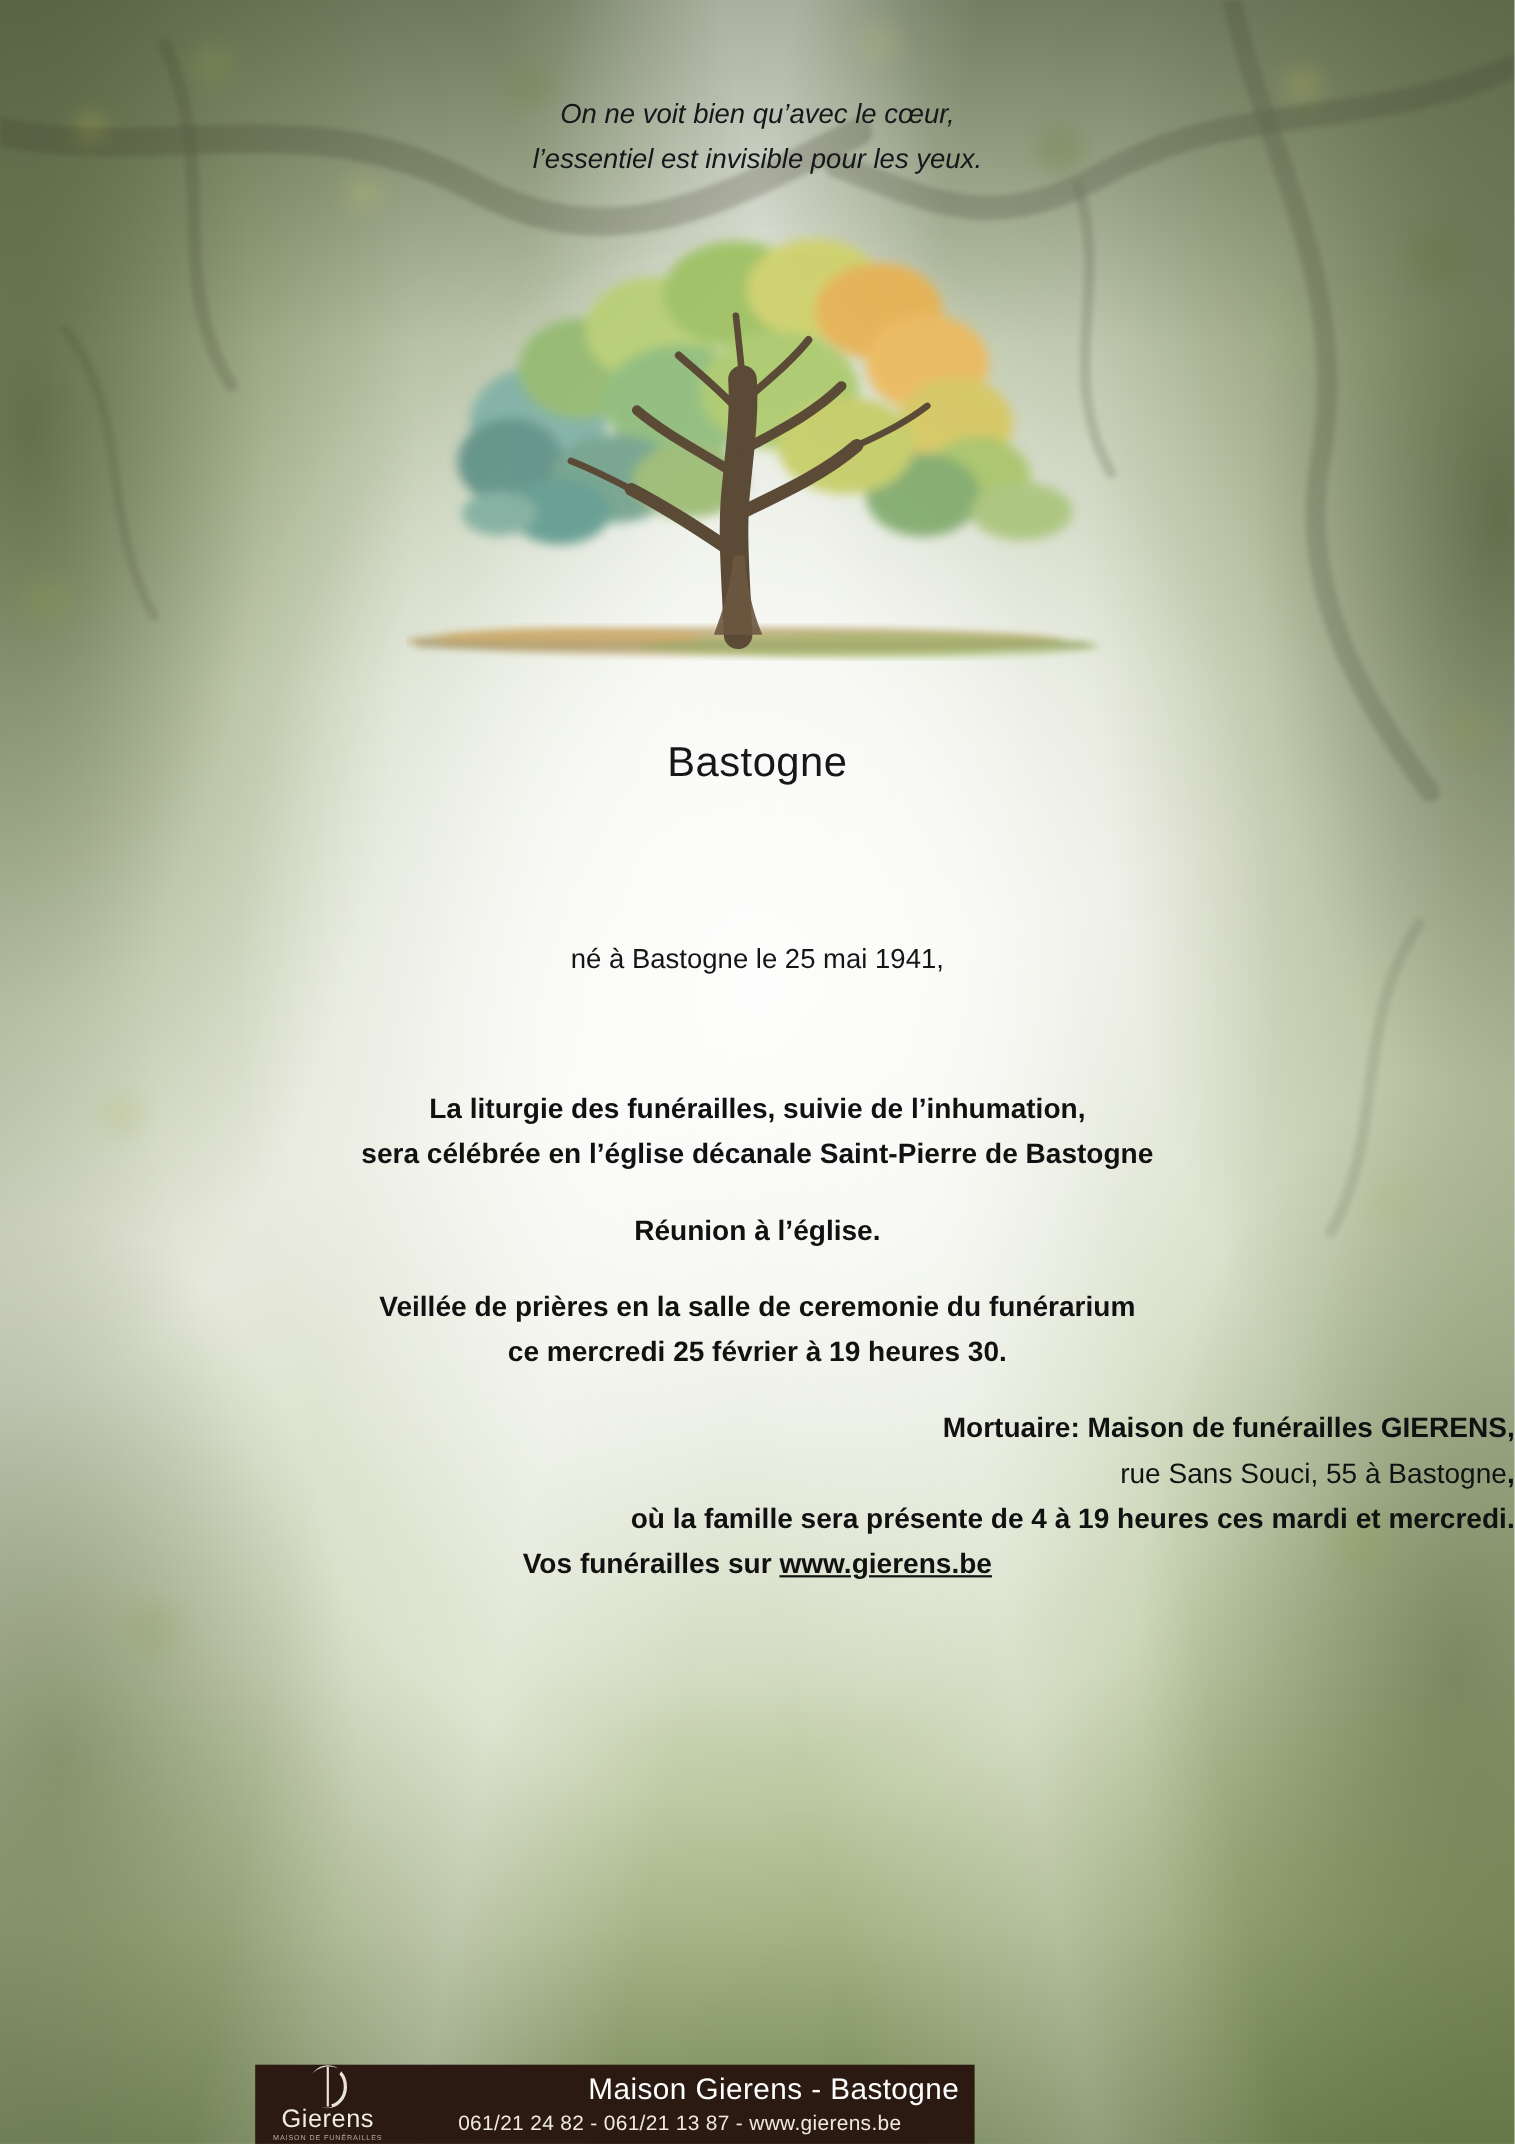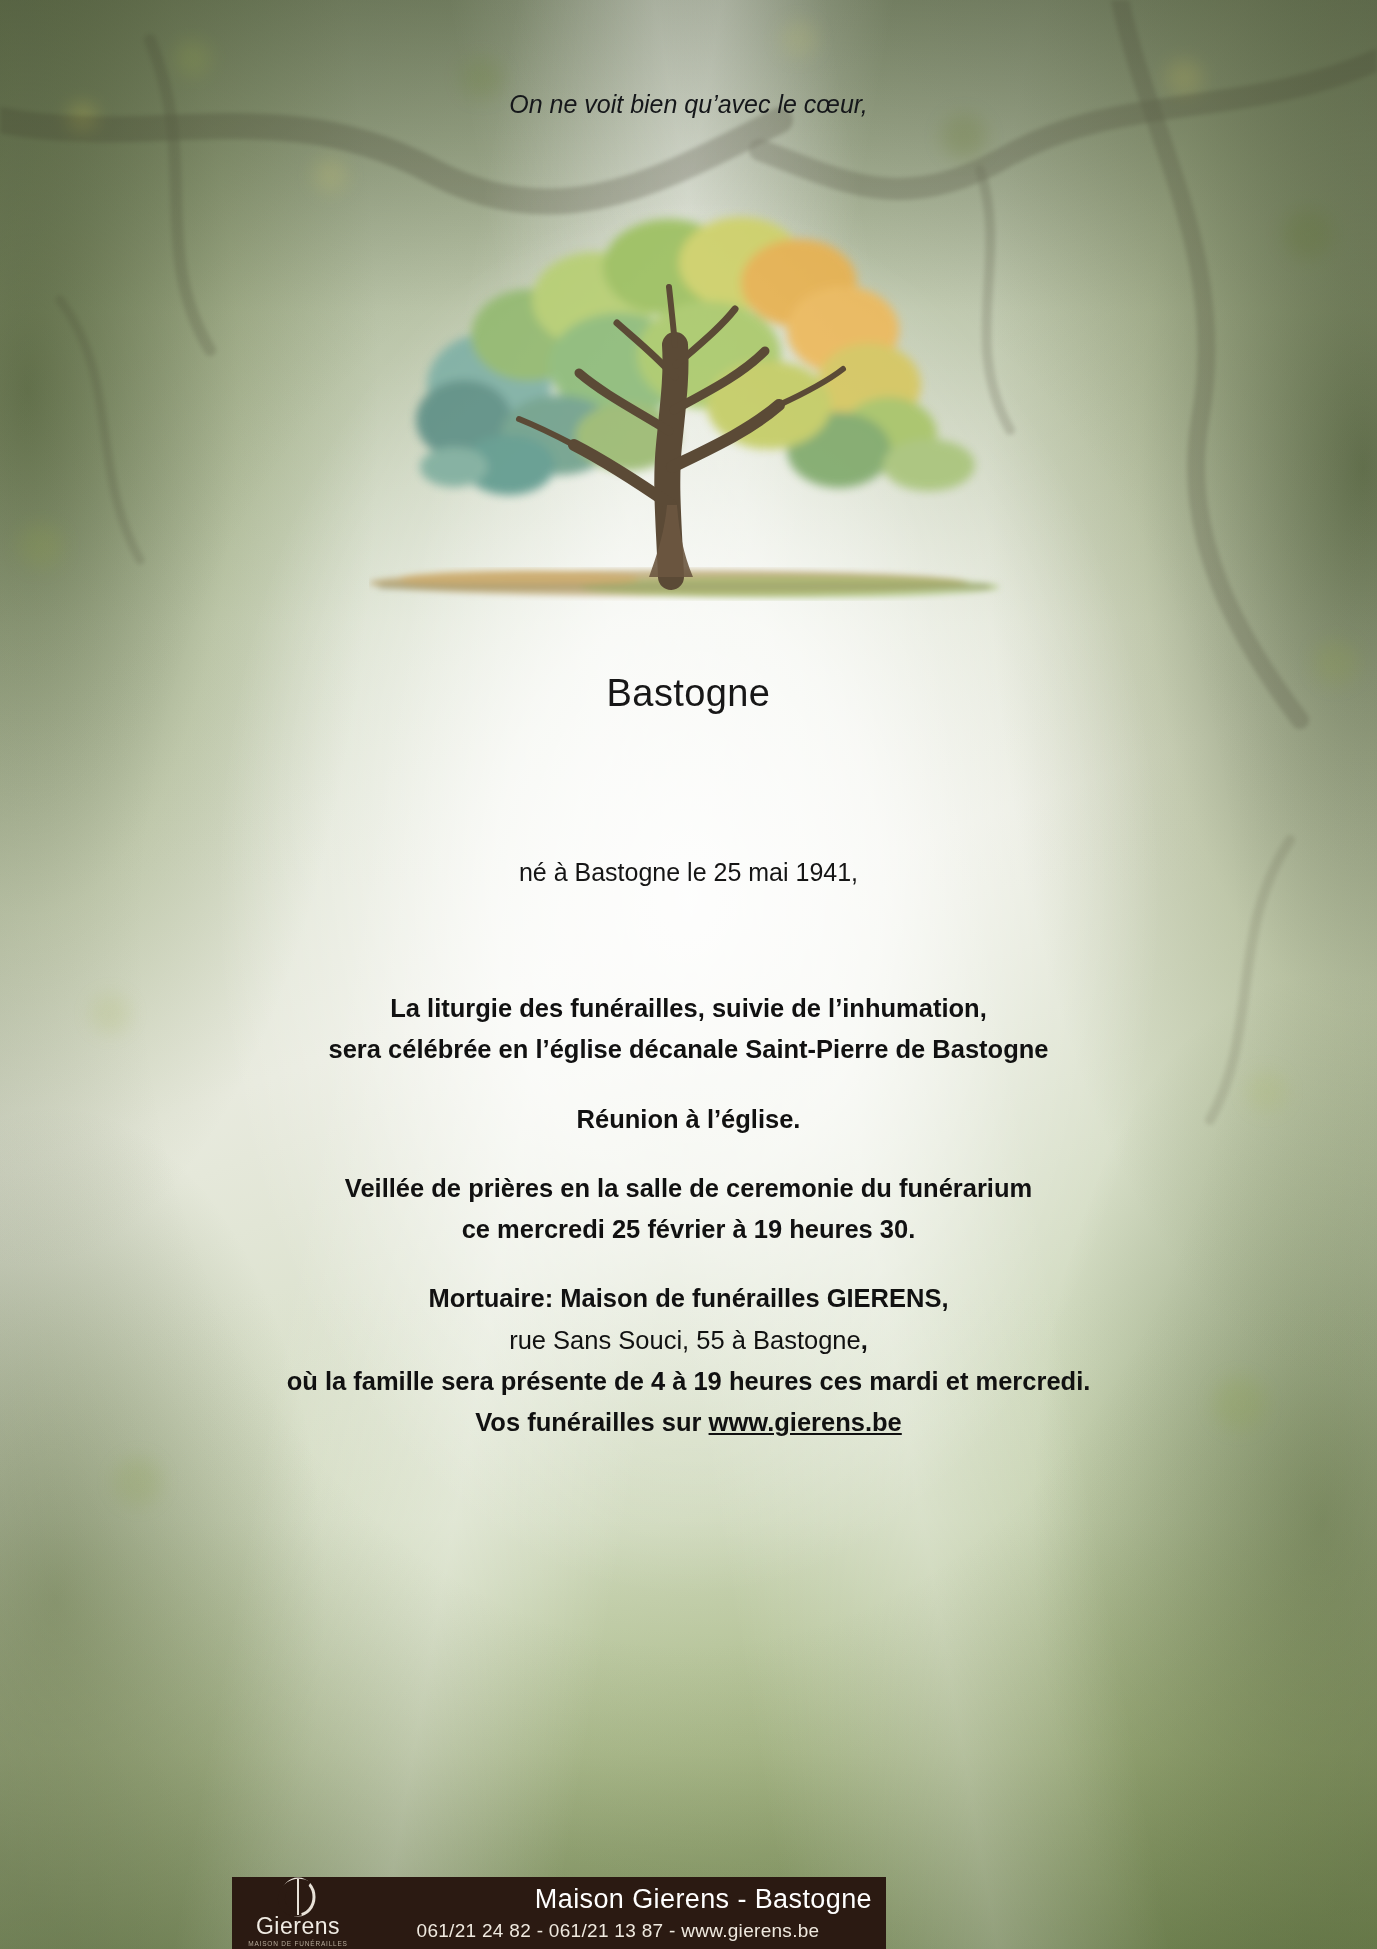--- a/index.html
+++ b/index.html
@@ -148,21 +148,21 @@
     text-align: center;
     color: #111111;
   }
   .details p {
     margin: 0;
     font-size: 25.5px;
     line-height: 1.62;
     font-weight: bold;
   }
   .details .grp { margin-bottom: 28px; }
-  .details .grp:last-of-type { margin-bottom: 0; }
+  .details .grp:last-of-type { margin-bottom: 0; text-align: right; }
   .details .normal { font-weight: normal; }
   .condolences {
     margin-top: 30px;
     font-size: 25px;
     font-weight: normal;
   }
   .condolences a,
   .condolences .link {
     color: #111111;
     text-decoration: underline;
@@ -247,20 +247,21 @@
       <path d="M60,300 C120,380 90,470 140,560" stroke-width="9" opacity="0.35"></path>
       <path d="M1290,840 C1230,930 1260,1030 1210,1120" stroke-width="10" opacity="0.3"></path>
     </g>
   </svg>
   <div class="bg-vignette"></div>
 
   <div class="content">
 
     <div class="quote">
       <div>On ne voit bien qu’avec le cœur,</div>
+      <div>l’essentiel est invisible pour les yeux.</div>
     </div>
 
     <div class="tree-wrap">
       <svg width="640" height="420" viewBox="0 0 640 420">
         <defs>
           <filter id="soft">
               <feGaussianBlur stdDeviation="3.2"></feGaussianBlur>
             </filter>
           <filter id="soft2">
               <feGaussianBlur stdDeviation="5"></feGaussianBlur>

